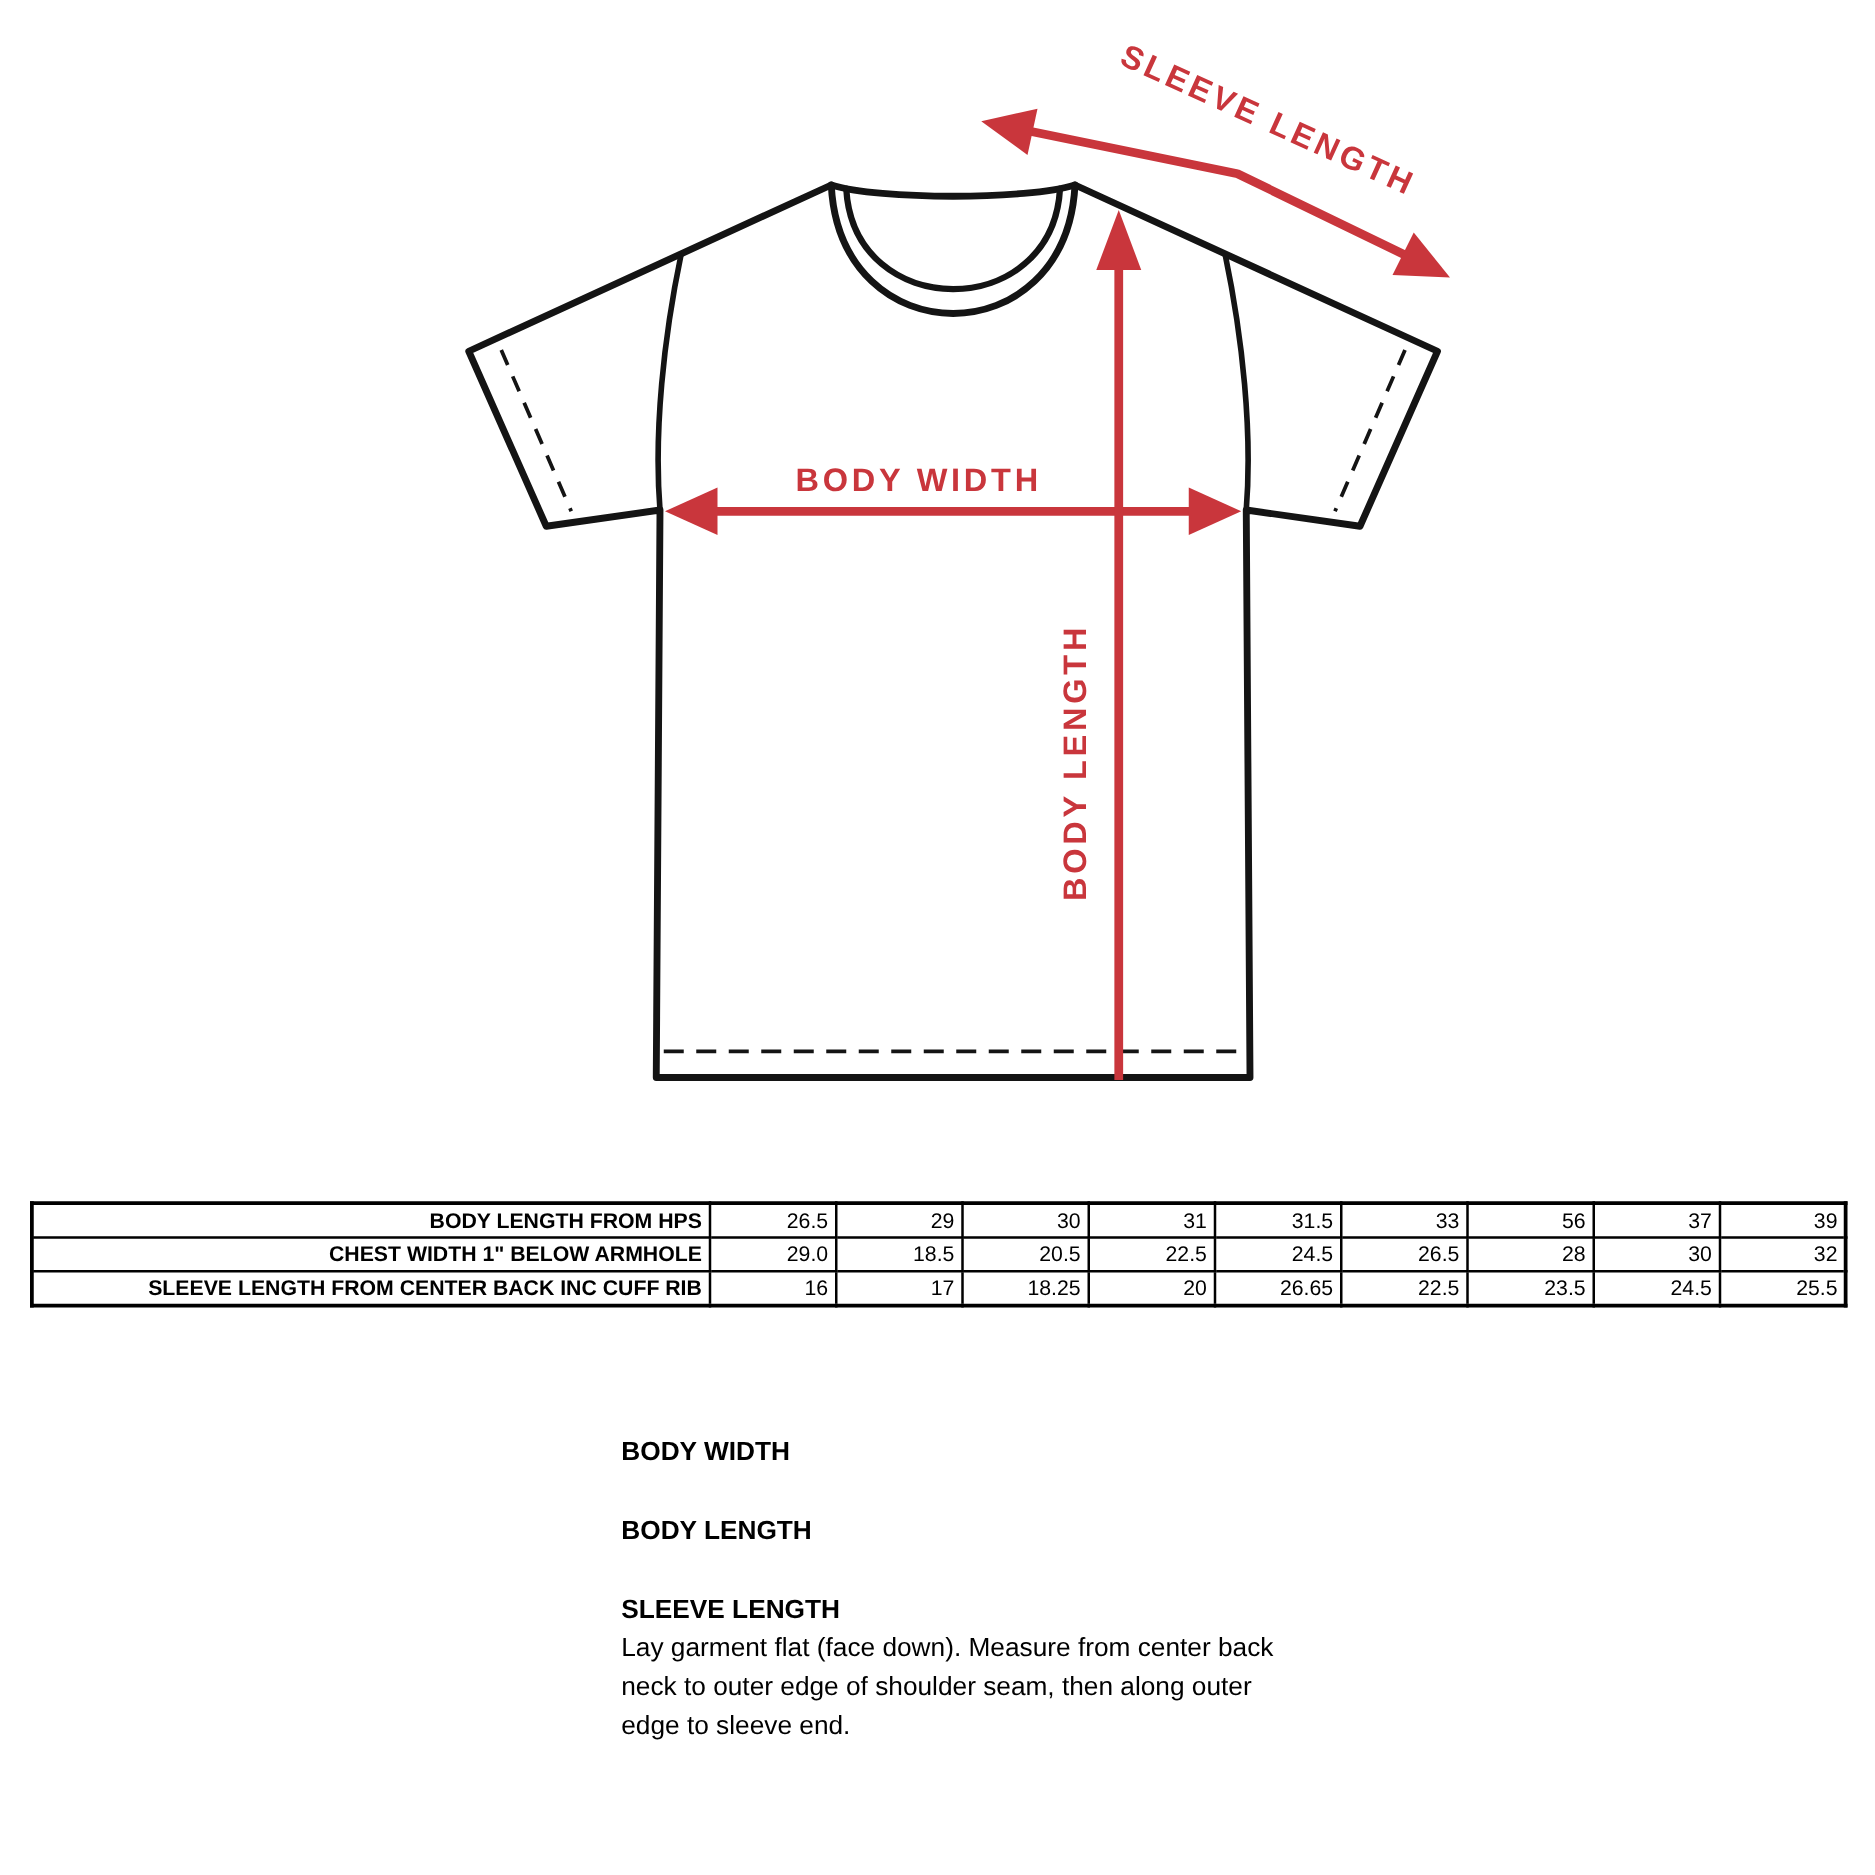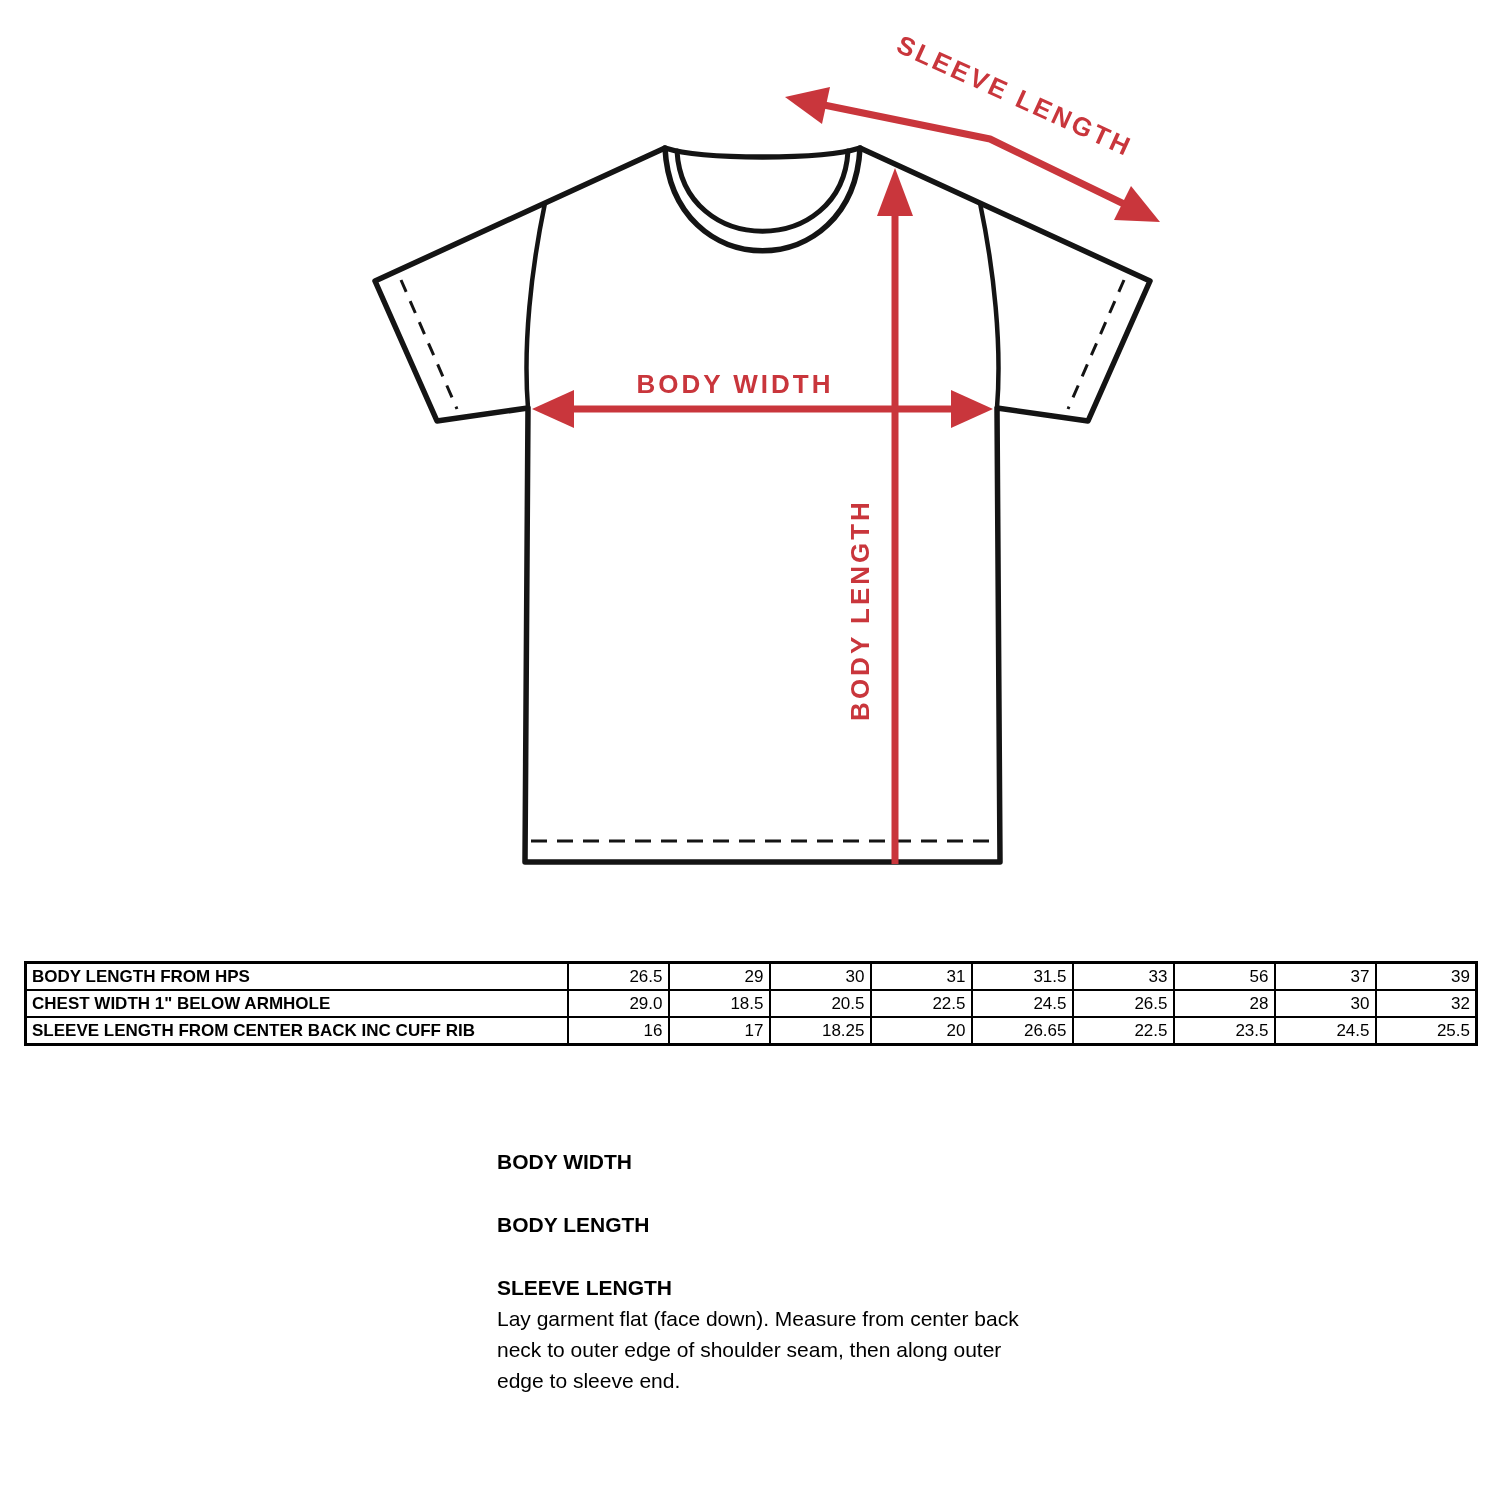--- a/index.html
+++ b/index.html
@@ -8,21 +8,21 @@
   .diagram-svg{position:absolute;left:0;top:0;}
   .svg-label{font-family:"Liberation Sans",sans-serif;font-weight:700;}
   
   .size-table-wrap{position:absolute;left:24px;top:961px;width:1454px;}
   table.size-table{width:100%;border-collapse:collapse;border:3px solid #000;
         font-family:"Liberation Sans",sans-serif;font-size:17px;table-layout:fixed;}
   table.size-table th,table.size-table td{border:2px solid #000;height:25px;padding:0 5px;
         overflow:hidden;white-space:nowrap;}
   th.desc-head{text-align:center;font-weight:700;}
   th.size-head{text-align:center;font-weight:700;}
-  td.row-label{text-align:left;font-weight:700;}
+  td.row-label{text-align:right;font-weight:700;}
   td.num{text-align:right;font-weight:400;}
   
   .guide{position:absolute;left:497px;top:1146px;width:548px;font-size:21px;line-height:31px;}
   .guide-section{margin:0 0 32px 0;}
   .guide-heading{font-weight:700;margin:0;}
   .guide-text{margin:0;white-space:pre-line;}
 </style>
 </head>
 <body>
 

